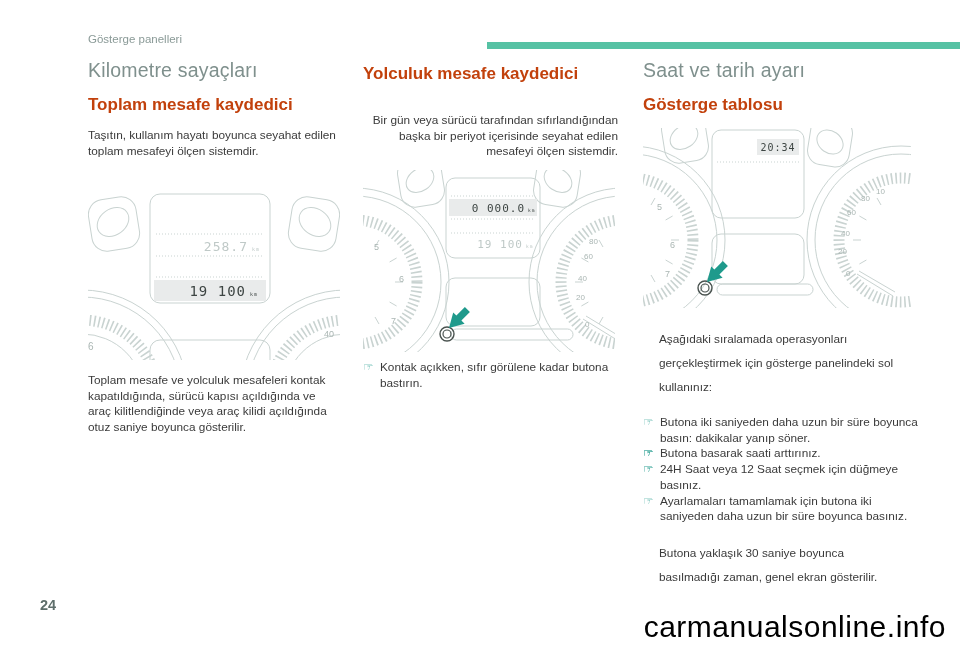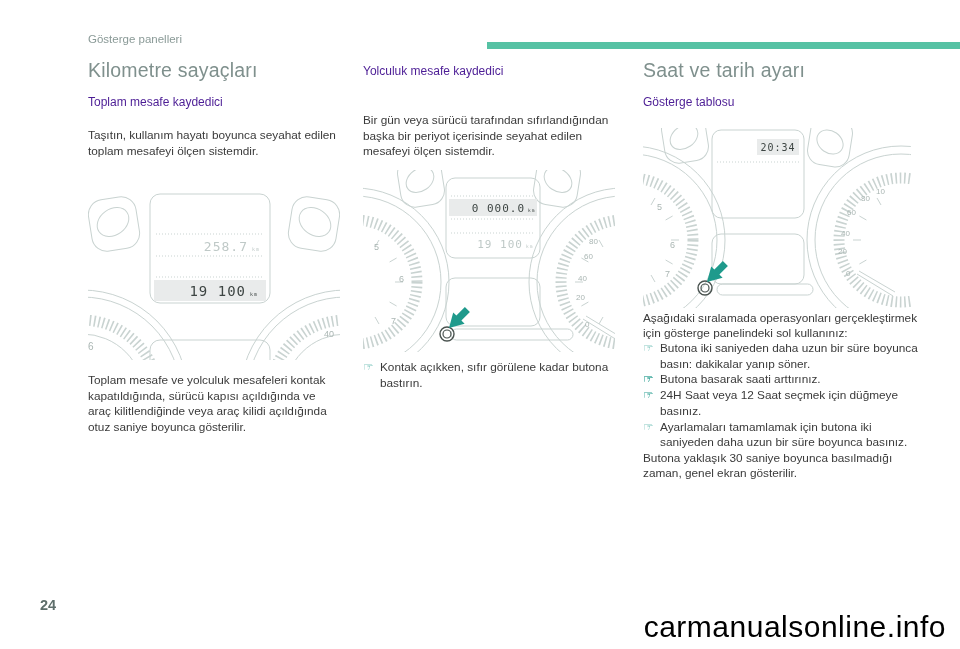--- a/index.html
+++ b/index.html
@@ -11,31 +11,31 @@
   }
   .section-label { position:absolute; left:88px; top:33px; font-size:11.5px; color:#8a9a97; }
   .accent-bar { position:absolute; left:487px; top:42px; width:473px; height:7px; background:#56c2a4; }
 
   .col { position:absolute; top:0; height:649px; }
   .col1 { left:88px;  width:252px; }
   .col2 { left:363px; width:255px; }
   .col3 { left:643px; width:278px; }
 
   .section-title { position:absolute; margin:0; font-size:19.5px; font-weight:400; color:#7f908d; letter-spacing:0.2px; white-space:nowrap; }
-  .sub-title     { position:absolute; margin:0; font-size:12px; font-weight:400; color:#4c1d95; white-space:nowrap; }
+  .sub-title     { position:absolute; margin:0; font-size:17px; font-weight:700; color:#c2410c; white-space:nowrap; }
   .body-text     { position:absolute; margin:0; font-size:11.8px; line-height:15.7px; color:#3a3a3a; }
 
   .cluster { position:absolute; }
 
   .steps { margin:0; padding:0; list-style:none; }
   .step, .instruction { position:relative; padding-left:17px; font-size:11.8px; line-height:15.7px; color:#3a3a3a; }
   .hand { position:absolute; left:0; top:0; color:#1f9a8c; font-size:11.5px; }
 
   .flow-text { position:absolute; }
-  .flow-text p { margin:0; font-size:11.8px; line-height:15px; }
+  .flow-text p { margin:16px; font-size:11.8px; line-height:24px; }
 
   .page-number { position:absolute; left:40px; top:597px; font-size:14.5px; font-weight:700; color:#5e6e6b; }
   .watermark { position:absolute; right:14px; top:610px; font-size:30px; color:#000000; letter-spacing:0.5px; }
 
   
   .ln   { stroke:#c9d3d1; fill:none; stroke-width:1; }
   .dot  { stroke:#c9d3d1; fill:none; stroke-width:1; stroke-dasharray:1,2; }
   .band { fill:#e9ebeb; stroke:none; }
   .hatch{ stroke:#c9d3d1; fill:none; stroke-width:11; stroke-dasharray:1.6,2.8; }
   .btn  { stroke:#49524f; fill:none; }
@@ -92,21 +92,21 @@
 
     <text class="gnum" x="0" y="172" font-size="10">6</text>
     <text class="gnum" x="236" y="159" font-size="9">40</text>
   </svg>
 
   <p class="body-text" style="top:373px; width:252px;">Toplam mesafe ve yolculuk mesafeleri kontak kapatıldığında, sürücü kapısı açıldığında ve araç kilitlendiğinde veya araç kilidi açıldığında otuz saniye boyunca gösterilir.</p>
 </div>
 
 <div class="col col2">
   <h2 class="sub-title" style="top:64px;">Yolculuk mesafe kaydedici</h2>
-  <p class="body-text" style="top:113px; width:255px;">Bir gün veya sürücü tarafından sıfırlandığından başka bir periyot içerisinde seyahat edilen mesafeyi ölçen sistemdir.</p>
+  <p class="body-text" style="top:113px; width:255px;text-align:right;">Bir gün veya sürücü tarafından sıfırlandığından başka bir periyot içerisinde seyahat edilen mesafeyi ölçen sistemdir.</p>
 
   <svg class="cluster" style="top:170px; left:0;" width="252" height="182" viewBox="0 0 252 182">
 
     <circle class="ln" cx="-8" cy="112" r="94"></circle>
     <circle class="ln" cx="-8" cy="112" r="86"></circle>
     <circle class="hatch" cx="-8" cy="112" r="62" stroke-width="10"></circle>
     <line class="ln" x1="12" y1="77" x2="16" y2="70"></line>
     <line class="ln" x1="26.6" y1="92" x2="33.6" y2="88"></line>
     <line class="ln" x1="32" y1="112" x2="40" y2="112"></line>
     <line class="ln" x1="26.6" y1="132" x2="33.6" y2="136"></line>

